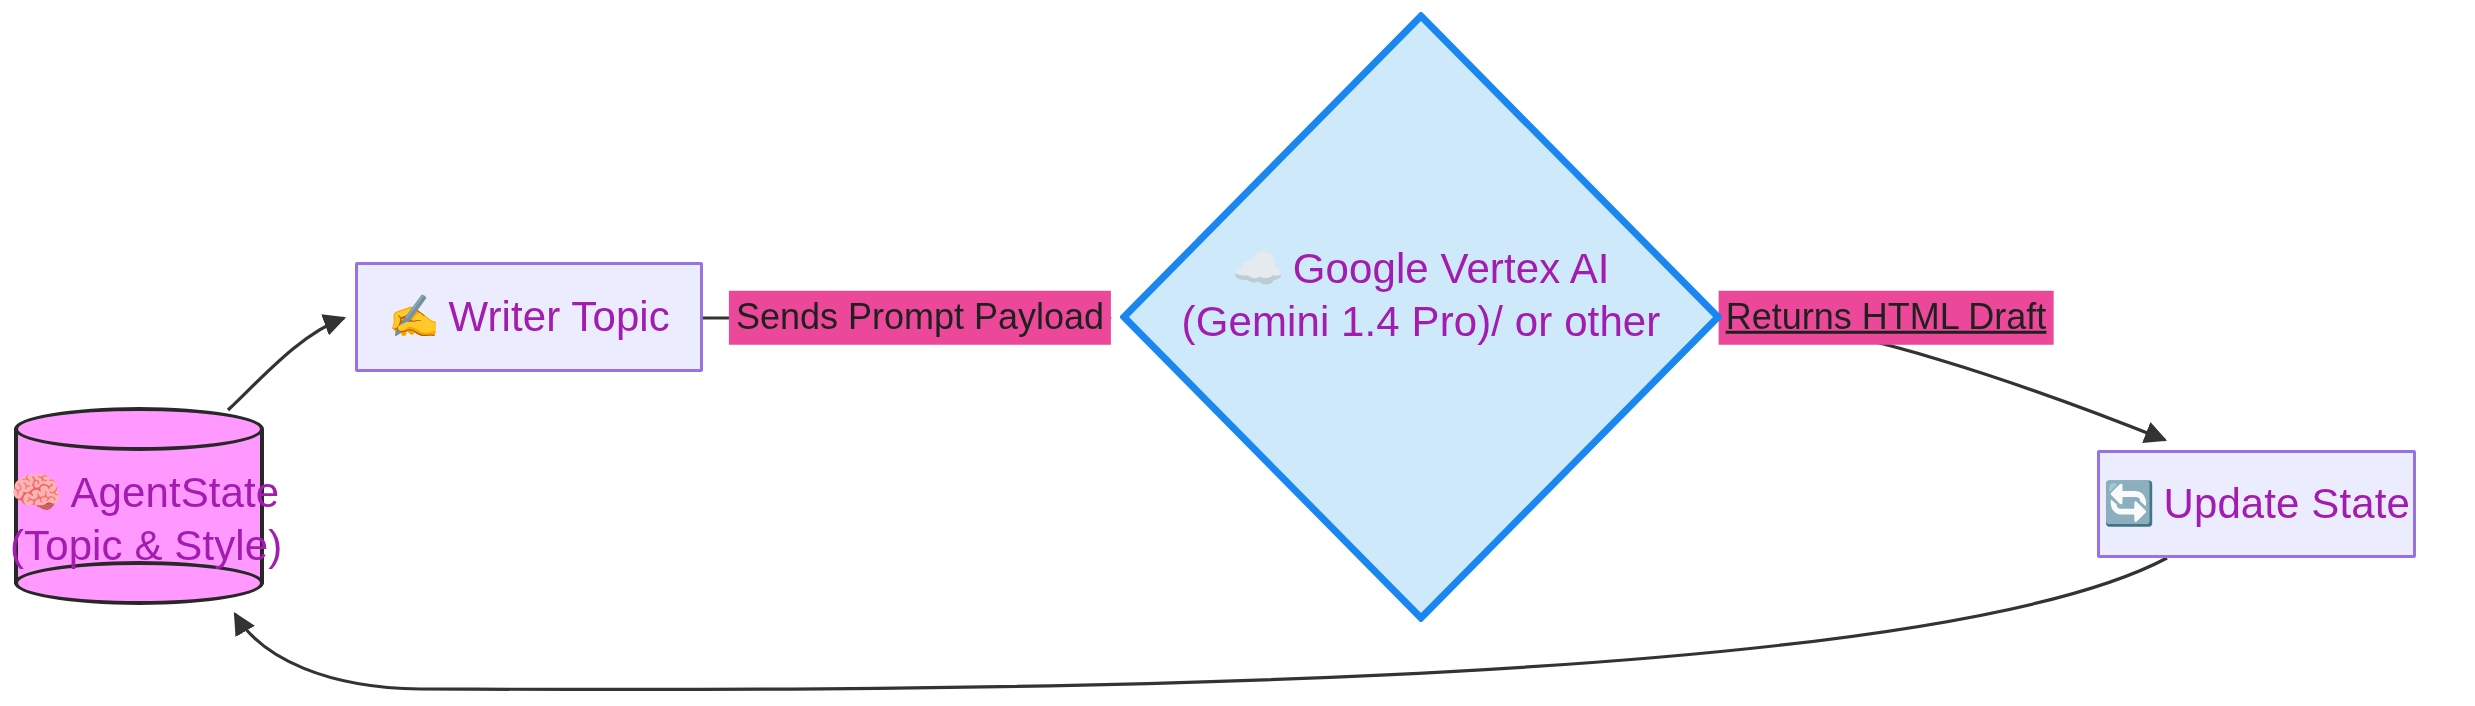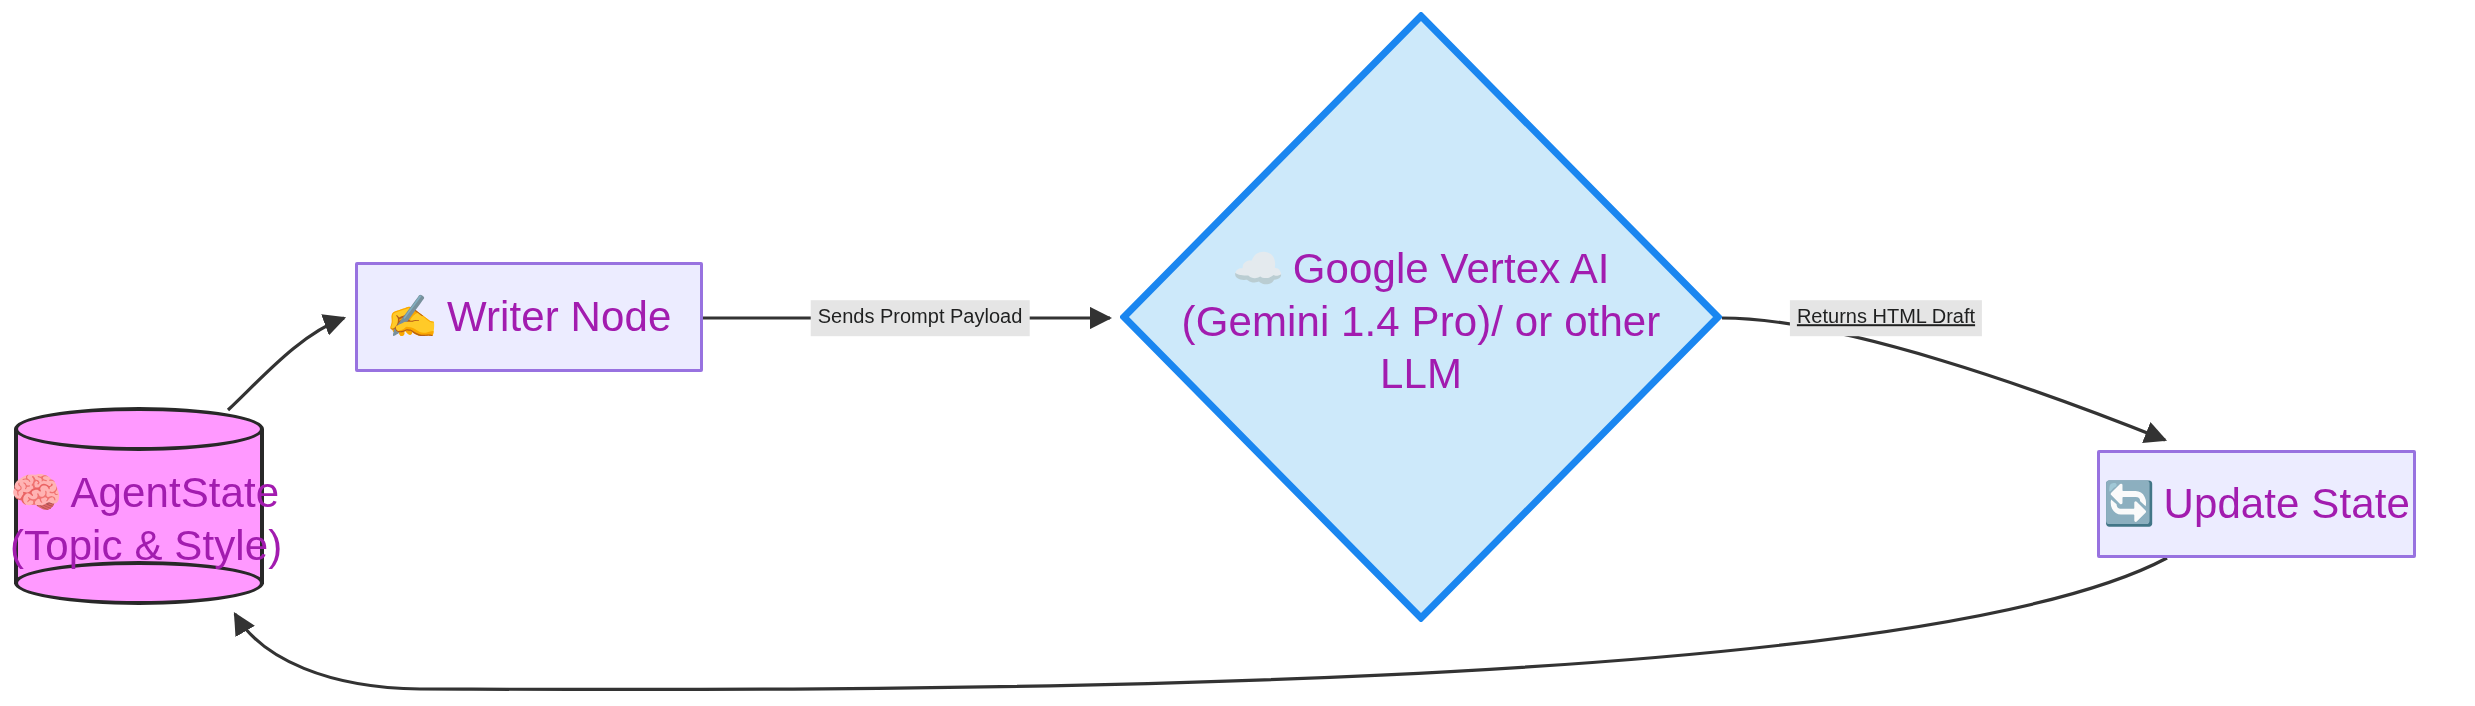--- a/index.html
+++ b/index.html
@@ -128,23 +128,23 @@
     width: 482px;
     text-align: center;
   }
   #llm-node .diamond-text .line {
     white-space: nowrap;
   }
 
   
   .edge-label {
     position: absolute;
-    background: #e5e5e5;
+    background: #ec4899;
     color: #1f2020;
-    font-size: 20px;
+    font-size: 36px;
     line-height: 1.18;
     padding: 5px 7px 7px 7px;
     white-space: nowrap;
     transform: translate(-50%, -50%);
   }
   #label-sends-prompt { left: 920px; top: 318px; }
   #label-returns-html { left: 1886px; top: 318px; text-decoration: underline; }
 </style>
 </head>
 <body>
@@ -175,31 +175,30 @@
     <div class="cyl-body"></div>
     <div class="cyl-bottom"></div>
     <div class="cyl-top"></div>
     <div class="cyl-text node-label">
       <div class="line"><span class="emoji">🧠</span><span>AgentState</span></div>
       <div class="line">(Topic &amp; Style)</div>
     </div>
   </div>
 
   <div class="rect-node" id="writer-node">
-    <div class="node-label"><span class="emoji">✍️</span><span>Writer Node</span></div>
+    <div class="node-label"><span class="emoji">✍️</span><span>Writer Topic</span></div>
   </div>
 
   <div id="llm-node">
     <svg class="diamond-shape" viewBox="0 0 602 610" xmlns="http://www.w3.org/2000/svg">
       <polygon points="301,4 598,305 301,606 4,305" fill="#cde9fa" stroke="#1a86f0" stroke-width="7" stroke-linejoin="miter"></polygon>
     </svg>
     <div class="diamond-text node-label">
       <div class="line"><span class="emoji">☁️</span><span>Google Vertex AI</span></div>
       <div class="line">(Gemini 1.4 Pro)/ or other</div>
-      <div class="line">LLM</div>
     </div>
   </div>
 
   <div class="rect-node" id="update-state-node">
     <div class="node-label"><span class="emoji">🔄</span><span>Update State</span></div>
   </div>
 
 </div>
 
 </body></html>

